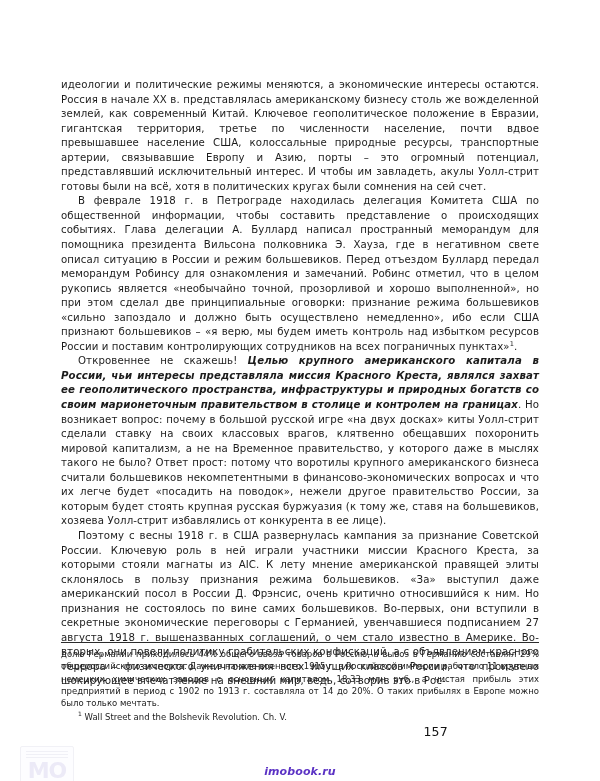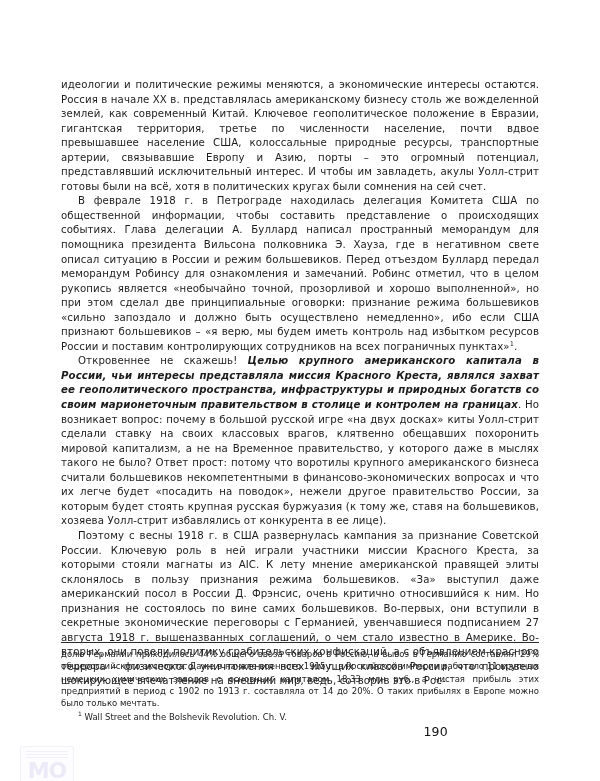--- a/index.html
+++ b/index.html
@@ -169,25 +169,26 @@
     <p class="para">Поэтому с весны 1918 г. в США развернулась кампания за признание Советской России. Ключевую роль в ней играли участники миссии Красного Креста, за которыми стояли магнаты из AIC. К лету мнение американской правящей элиты склонялось в пользу признания режима большевиков. «За» выступил даже американский посол в России Д. Фрэнсис, очень критично относившийся к ним. Но признания не состоялось по вине самих большевиков. Во-первых, они вступили в секретные экономические переговоры с Германией, увенчавшиеся подписанием 27 августа 1918 г. вышеназванных соглашений, о чем стало известно в Америке. Во-вторых, они повели политику грабительских конфискаций, а с объявлением красного террора – физического уничтожения всех имущих классов России, что произвело шокирующее впечатление на внешний мир, ведь, сотворив это в Рос-</p>
 
   </div>
 
   <div class="footnote-zone">
     <div class="footnote-rule"></div>
     <p class="footnote-text">долю Германии приходилось 44% общего ввоза товаров в Россию, а вывоз в Германию составлял 29% общероссийского экспорта. Даже в начале военного 1915 г. в Российской империи работало 11 крупных немецких химических заводов с основным капиталом 18,33 млн руб., а чистая прибыль этих предприятий в период с 1902 по 1913 г. составляла от 14 до 20%. О таких прибылях в Европе можно было только мечтать.</p>
     <p class="footnote-ref"><sup>1</sup> <span>Wall Street and the Bolshevik Revolution. Ch. V.</span></p>
   </div>
 
-  <div class="page-number">190</div>
+  <div class="page-number">157</div>
 
   <div class="watermark-logo">
     <div class="bars">
       <i></i>
         <i></i>
         <i></i>
     </div>
     <div class="mark">MO</div>
   </div>
 
+  <div class="site-watermark">imobook.ru</div>
 
 </div>
 
 </body></html>

